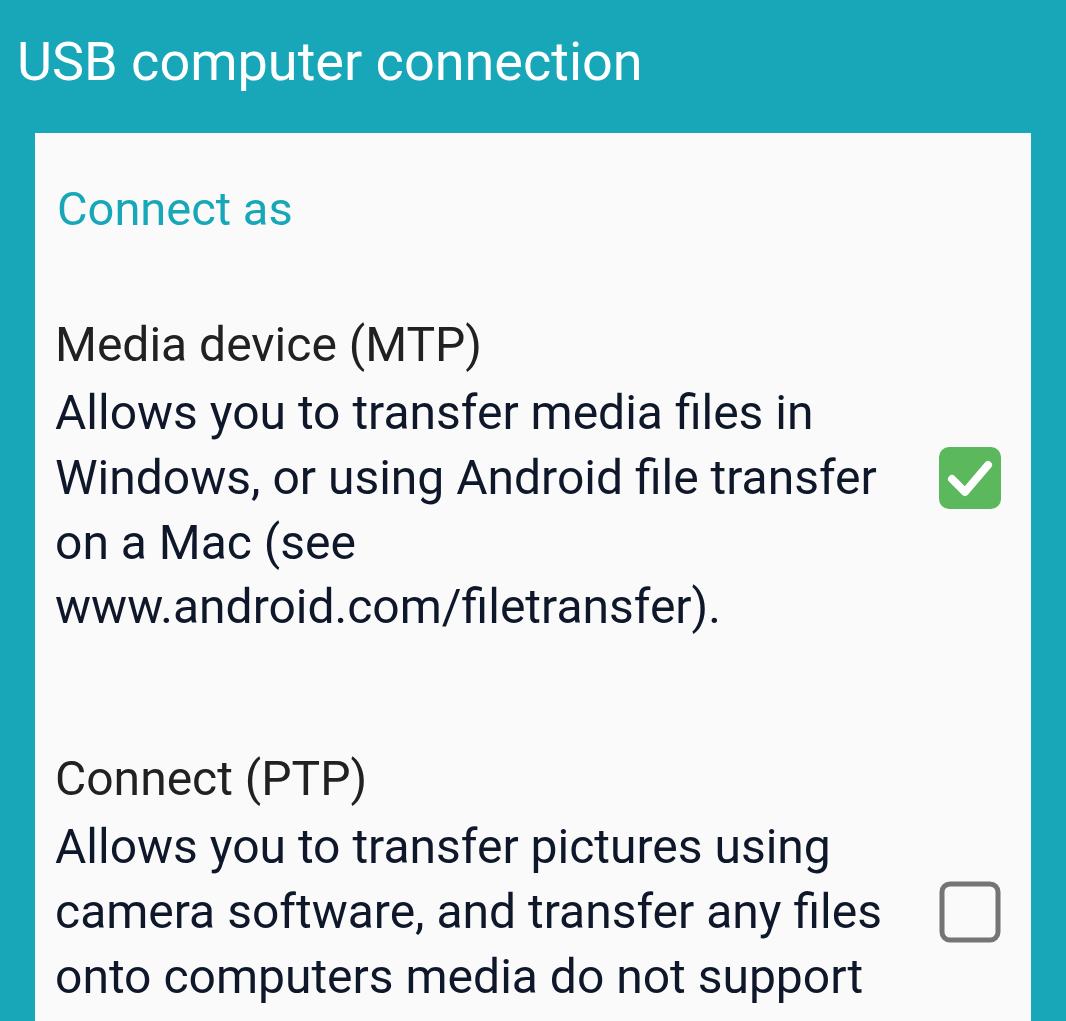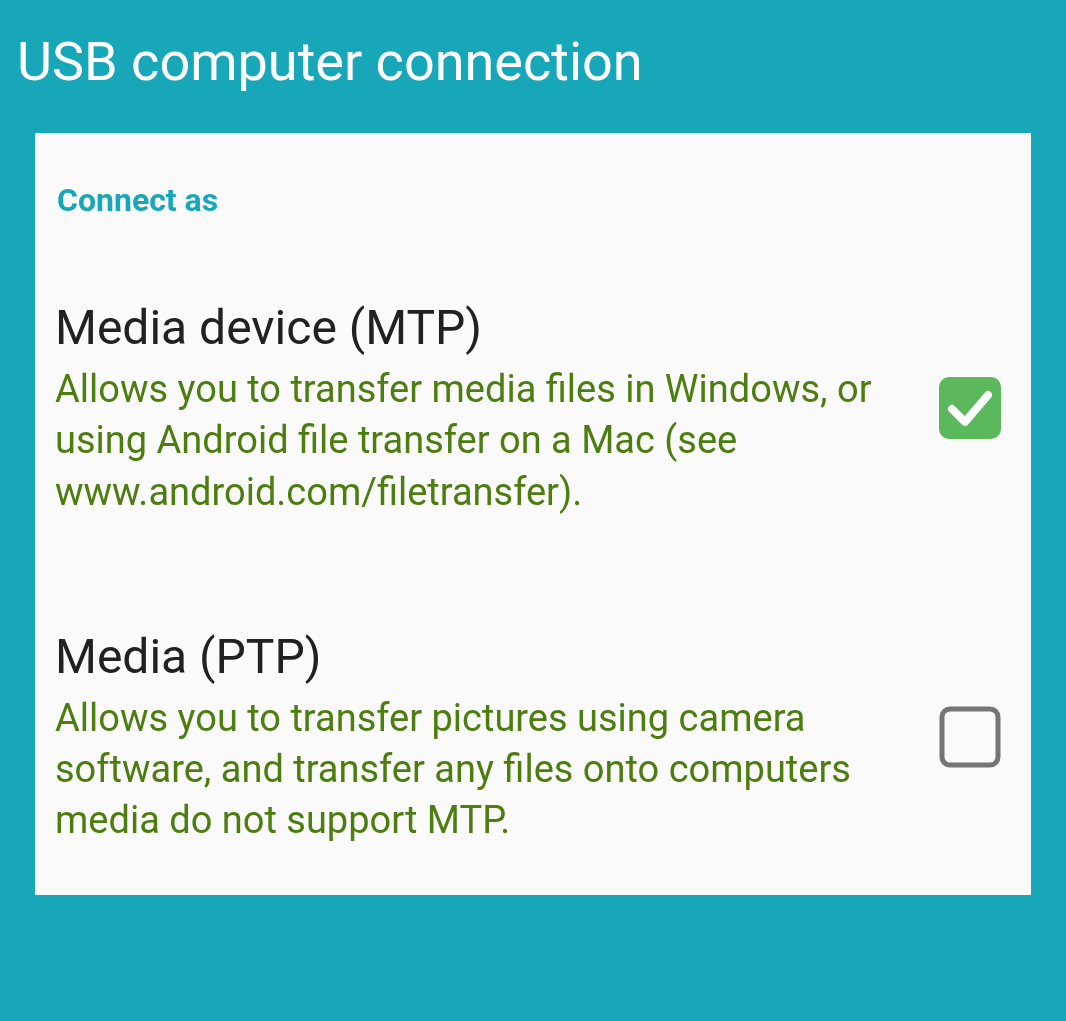--- a/index.html
+++ b/index.html
@@ -22,22 +22,22 @@
       font-size: 54px;
       font-weight: 400;
     }
     .card {
       background-color: #fafafa;
       margin: 0 35px 35px 35px;
       padding: 48px 20px 48px 20px;
     }
     .section-label {
       color: #17a7b8;
-      font-size: 32px;
-      font-weight: 700;
+      font-size: 47px;
+      font-weight: 400;
       padding-left: 2px;
       margin-bottom: 80px;
     }
     .option-row {
       display: flex;
       align-items: center;
       padding-right: 10px;
     }
     .option-row + .option-row {
       margin-top: 110px;
@@ -46,22 +46,22 @@
       flex: 1;
       padding-right: 30px;
     }
     .option-title {
       color: #212121;
       font-size: 48px;
       font-weight: 400;
       margin-bottom: 8px;
     }
     .option-description {
-      color: #4d7c0f;
-      font-size: 38px;
+      color: #0f172a;
+      font-size: 48px;
       font-weight: 400;
       line-height: 1.35;
     }
     .checkbox {
       width: 62px;
       height: 62px;
       flex-shrink: 0;
       display: flex;
       align-items: center;
       justify-content: center;
@@ -89,21 +89,21 @@
     <div class="checkbox">
       <svg viewBox="0 0 62 62">
         <rect x="0" y="0" width="62" height="62" rx="10" ry="10" fill="#5cb85c"></rect>
         <path d="M 13 32 L 26 45 L 49 18" stroke="#ffffff" stroke-width="8" fill="none" stroke-linecap="round" stroke-linejoin="round"></path>
       </svg>
     </div>
   </div>
 
   <div class="option-row">
     <div class="option-text">
-      <div class="option-title">Media (PTP)</div>
+      <div class="option-title">Connect (PTP)</div>
       <div class="option-description">Allows you to transfer pictures using camera software, and transfer any files onto computers media do not support MTP.</div>
     </div>
     <div class="checkbox">
       <svg viewBox="0 0 62 62">
         <rect x="3" y="3" width="56" height="56" rx="8" ry="8" fill="none" stroke="#757575" stroke-width="5"></rect>
       </svg>
     </div>
   </div>
 </div>
 

